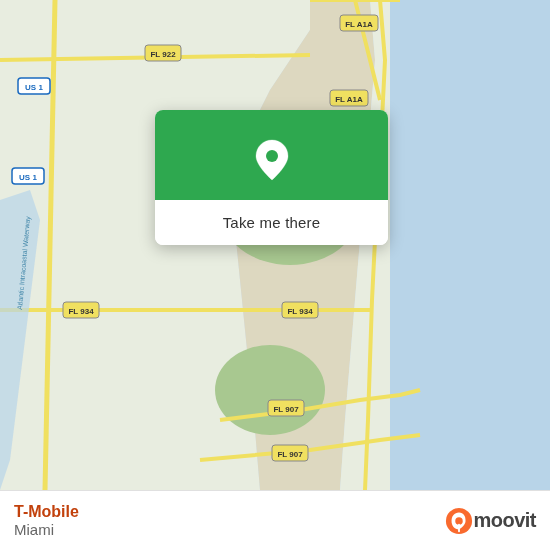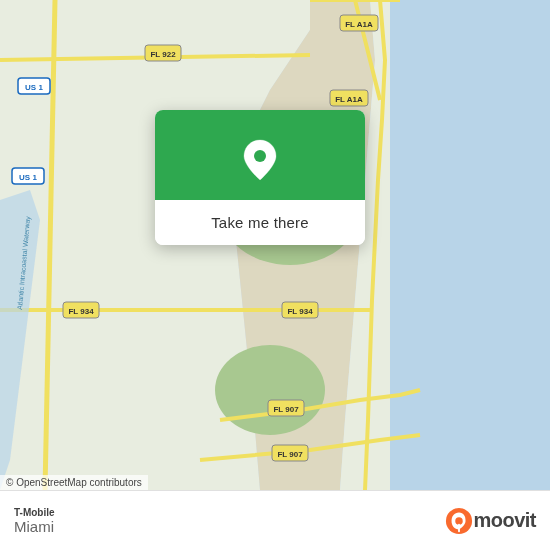--- a/index.html
+++ b/index.html
@@ -24,21 +24,21 @@
       position: absolute;
       top: 0; left: 0;
       width: 100%; height: 100%;
     }
 
     
     #popup-card {
       position: absolute;
       top: 110px;
       left: 155px;
-      width: 210px;
+      width: 233px;
       background: white;
       border-radius: 8px;
       box-shadow: 0 4px 16px rgba(0,0,0,0.25);
       overflow: hidden;
       display: flex;
       flex-direction: column;
       align-items: center;
     }
 
     #popup-green-area {
@@ -83,23 +83,23 @@
       padding: 0 14px;
     }
 
     #location-info {
       display: flex;
       flex-direction: column;
       justify-content: center;
     }
 
     #place-name {
-      font-size: 10px;
+      font-size: 16px;
       font-weight: 600;
-      color: #404040;
+      color: #c2410c;
     }
 
     #place-city {
       font-size: 15px;
       color: #666;
     }
 
     #moovit-logo {
       display: flex;
       align-items: center;
@@ -199,21 +199,20 @@
 
         <svg width="40" height="44" viewBox="0 0 40 44" xmlns="http://www.w3.org/2000/svg">
           <path d="M20 2 C11 2 4 9 4 18 C4 28 20 42 20 42 C20 42 36 28 36 18 C36 9 29 2 20 2 Z" fill="white" stroke="rgba(255,255,255,0.3)" stroke-width="1"></path>
           <circle cx="20" cy="18" r="6" fill="#2ea84f"></circle>
         </svg>
       </div>
     </div>
     <button id="popup-button">Take me there</button>
   </div>
 
-  <div id="osm-attribution">© OpenStreetMap contributors</div>
 </div>
 
 <div id="bottom-bar">
   <div id="location-info">
     <span id="place-name">T-Mobile</span>
     <span id="place-city">Miami</span>
   </div>
   <div id="moovit-logo">
 
     <svg id="moovit-icon" width="30" height="30" viewBox="0 0 30 30" xmlns="http://www.w3.org/2000/svg">

